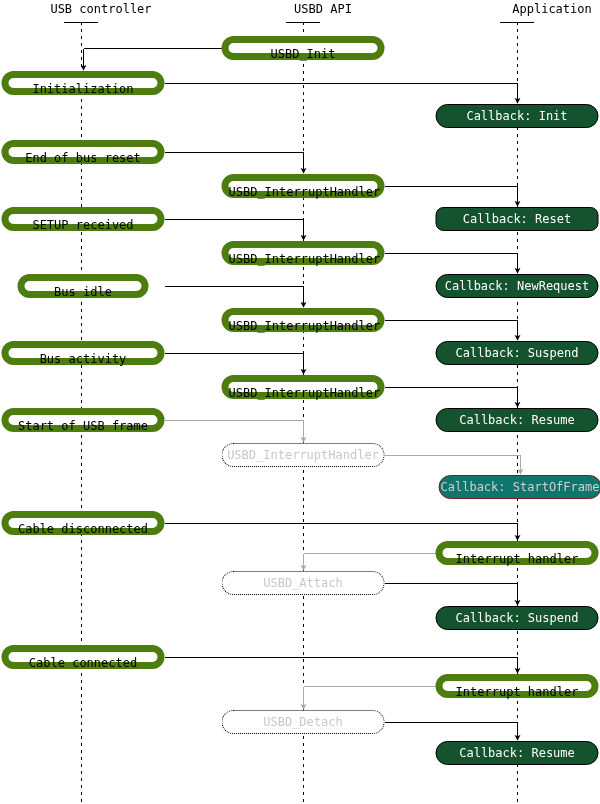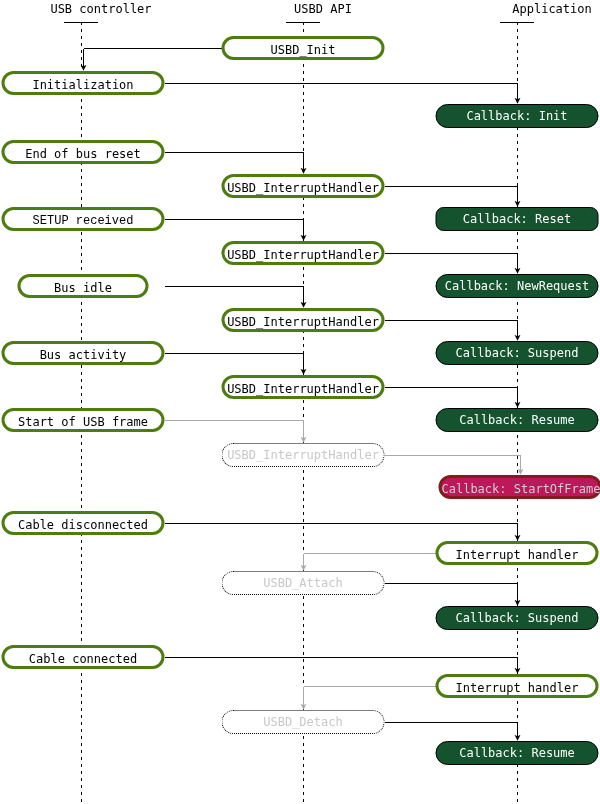--- a/index.html
+++ b/index.html
@@ -39,39 +39,39 @@
     box-sizing: border-box;
     border-radius: 13px;
     text-align: center;
     font-size: 12px;
     white-space: nowrap;
     overflow: visible;
   }
   
   .node.plain {
     background: #ffffff;
-    border: 3px solid #4d7c0f;
+    border: 7px solid #4d7c0f;
     color: #000000;
   }
   
   .node.filled {
     background: #14532d;
     border: 1px solid #000000;
     color: #ffffff;
   }
   
   .node.dotted-faded {
     background: #ffffff;
     border: 1px dotted #000000;
     color: #c8c8c8;
   }
   
   .node.ghost {
-    background: #be185d;
-    border: 3px solid #7f1d1d;
+    background: #0f766e;
+    border: 1px solid #7f1d1d;
     color: #cfcfcf;
   }
 </style>
 </head>
 <body>
 
 <div id="diagram">
   <svg id="wires" width="600" height="804" viewBox="0 0 600 804" aria-hidden="true">
       <defs>
         <marker id="arrow-black" markerWidth="8" markerHeight="8" refX="5.2" refY="3" orient="auto" markerUnits="userSpaceOnUse">
@@ -165,21 +165,21 @@
       <div class="col-header" style="left: 303px;">USBD API</div>
       <div class="col-header" style="left: 532px;">Application</div>
     </div>
   <div id="nodes">
       <div class="node plain" style="left: 303px; top: 48px; width: 163px;">USBD_Init</div>
       <div class="node plain" style="left: 83px; top: 83px; width: 163px;">Initialization</div>
       <div class="node filled" style="left: 517px; top: 116px; width: 163px;">Callback: Init</div>
       <div class="node plain" style="left: 83px; top: 152px; width: 163px;">End of bus reset</div>
       <div class="node plain" style="left: 303px; top: 186px; width: 163px;">USBD_InterruptHandler</div>
       <div class="node filled" style="left: 517px; top: 219px; width: 163px; border-radius: 8px;">Callback: Reset</div>
-      <div class="node plain" style="left: 83px; top: 219px; width: 163px; font-family: Liberation Mono, monospace;">SETUP received</div>
+      <div class="node plain" style="left: 83px; top: 219px; width: 163px;">SETUP received</div>
       <div class="node plain" style="left: 303px; top: 253px; width: 163px;">USBD_InterruptHandler</div>
       <div class="node filled" style="left: 517px; top: 286px; width: 163px;">Callback: NewRequest</div>
       <div class="node plain" style="left: 83px; top: 286px; width: 131px;">Bus idle</div>
       <div class="node plain" style="left: 303px; top: 320px; width: 163px;">USBD_InterruptHandler</div>
       <div class="node filled" style="left: 517px; top: 353px; width: 163px;">Callback: Suspend</div>
       <div class="node plain" style="left: 83px; top: 353px; width: 163px;">Bus activity</div>
       <div class="node plain" style="left: 303px; top: 387px; width: 163px;">USBD_InterruptHandler</div>
       <div class="node filled" style="left: 517px; top: 420px; width: 163px;">Callback: Resume</div>
       <div class="node plain" style="left: 83px; top: 420px; width: 163px;">Start of USB frame</div>
       <div class="node dotted-faded" style="left: 303px; top: 455px; width: 163px;">USBD_InterruptHandler</div>

